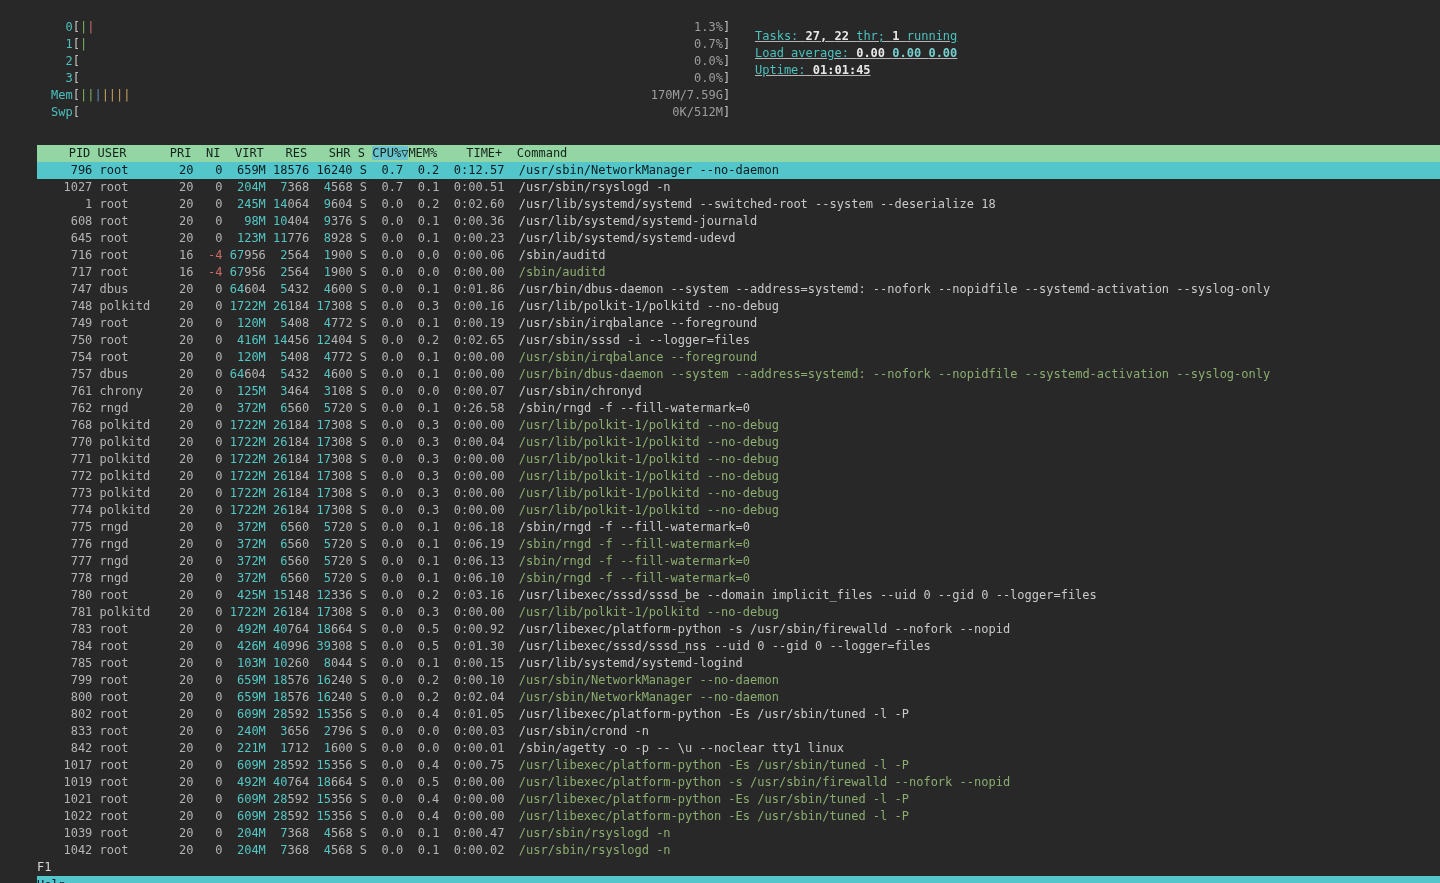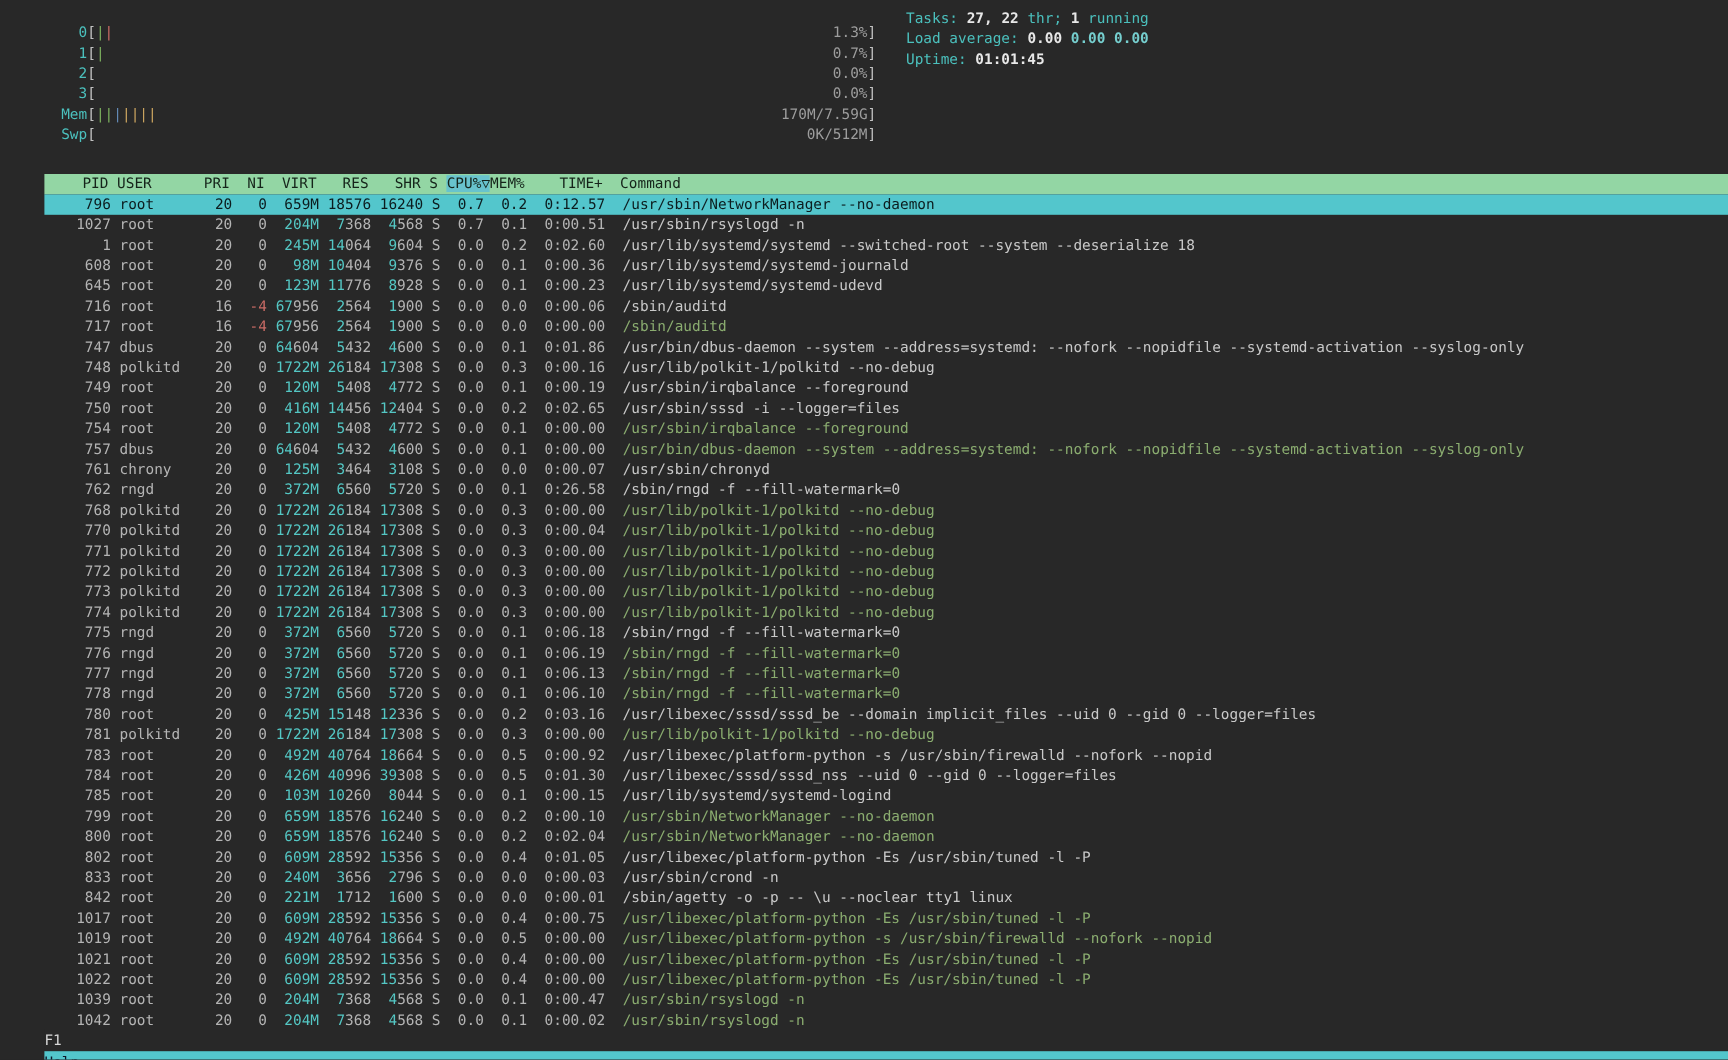--- a/index.html
+++ b/index.html
@@ -16,21 +16,21 @@
   .meter-row { height:17px; }
   .m-label { color:#4bc0bd; }
   .bracket { color:#c2c2c2; }
   .m-pct { color:#9d9d9d; }
   .bar-green  { color:#7cb05e; }
   .bar-red    { color:#c96b65; }
   .bar-blue   { color:#6289b4; }
   .bar-yellow { color:#c9a35f; }
 
   
-  .summary { position:absolute; left:718px; top:7px; }
+  .summary { position:absolute; left:718px; top:28px;text-decoration:underline; }
   .summary div { height:17px; }
   .s-label { color:#4bc0bd; }
   .s-val   { color:#e8e8e8; font-weight:bold; }
   .s-val-dim { color:#76cfcf; font-weight:bold; }
 
   
   .thead {
     position:absolute; left:0; top:145px; width:1440px; height:17px;
     background:#93d6a4; color:#15241a; padding-left:10px; box-sizing:border-box;
   }

